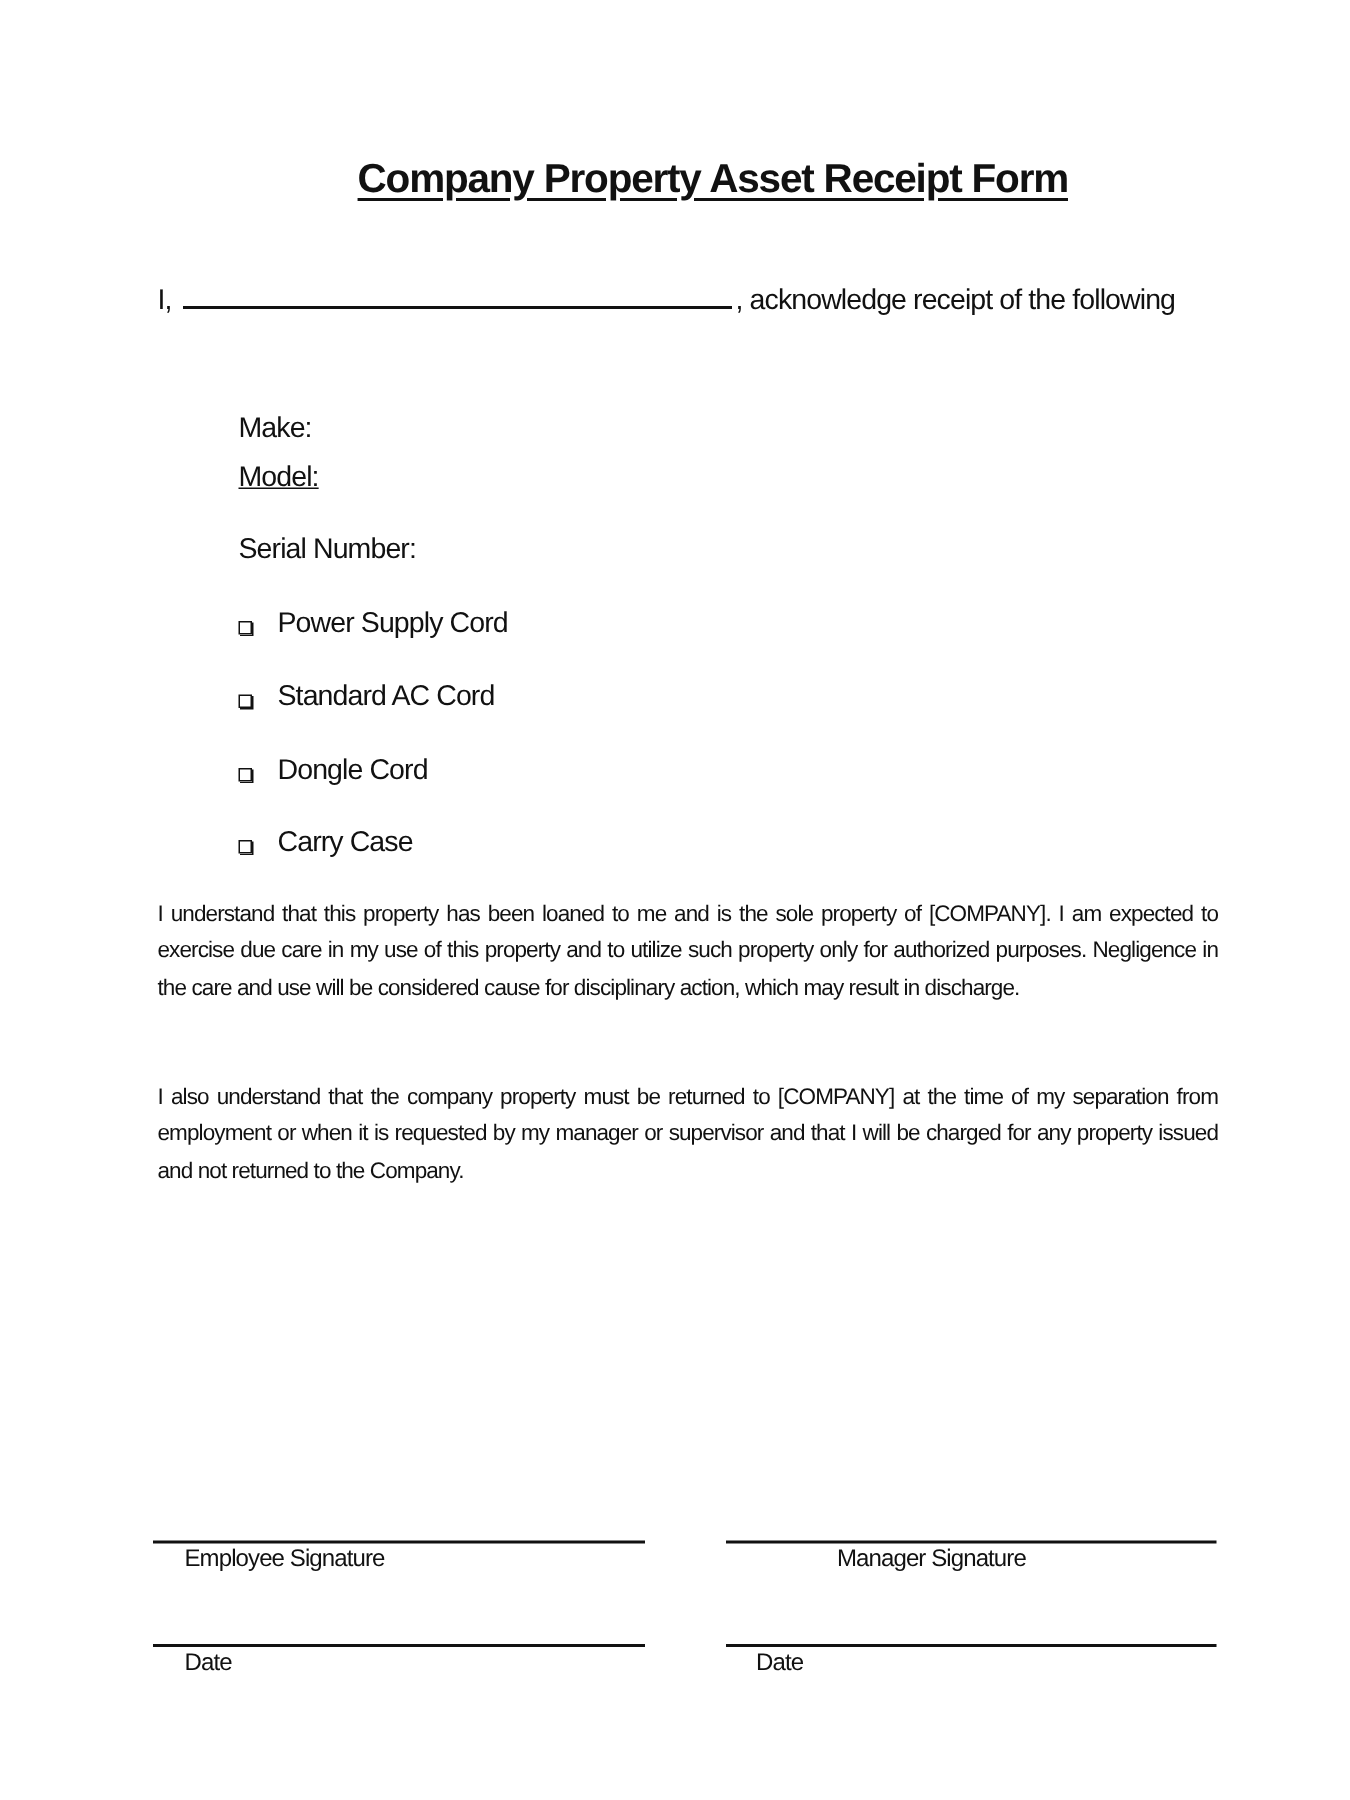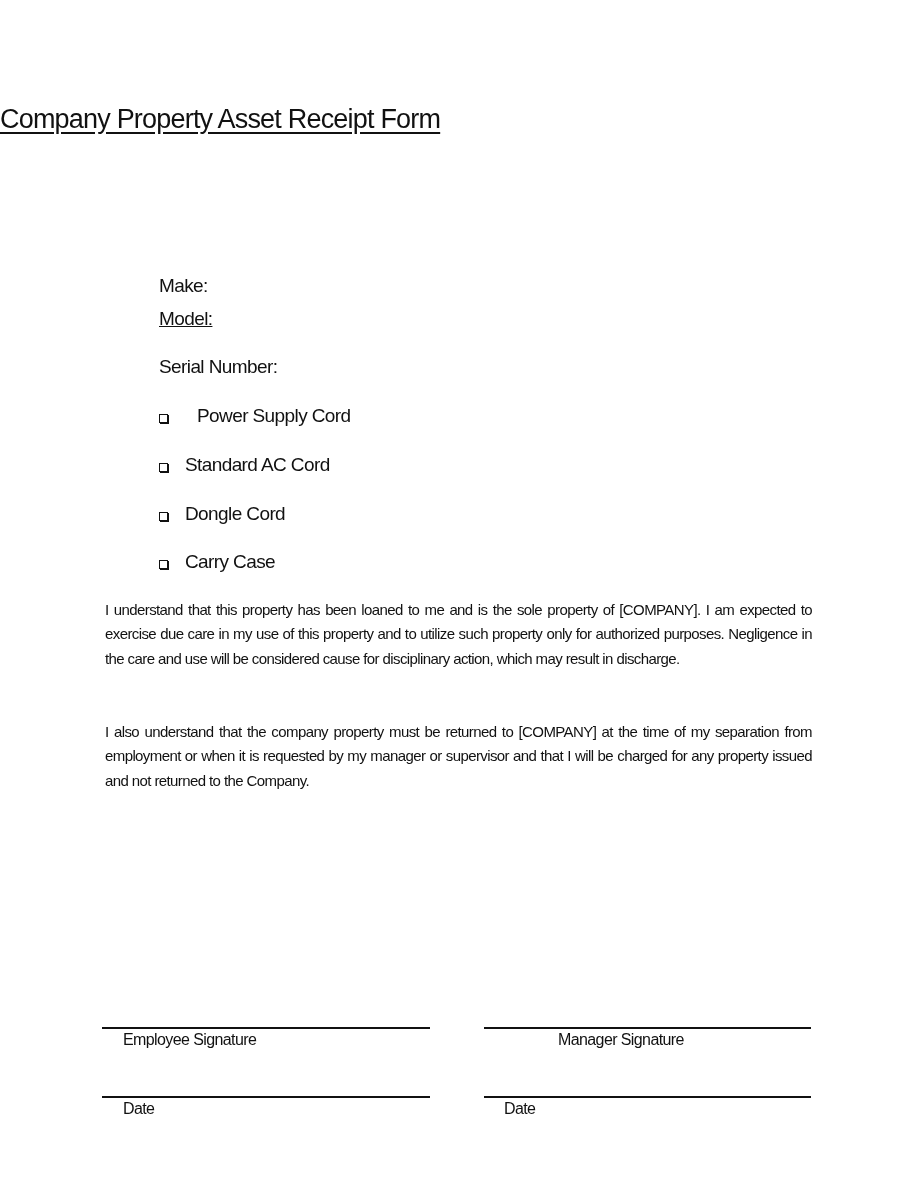--- a/index.html
+++ b/index.html
@@ -1,20 +1,20 @@
 <!DOCTYPE html>
 <html><head>
 <meta charset="utf-8">
 <style>
   html, body { margin: 0; padding: 0; background: #ffffff; }
   body { width: 900px; height: 1200px; position: relative; overflow: hidden;
          font-family: "Liberation Sans", sans-serif; color: #111; }
   .page { position: absolute; left: 0; top: 0; width: 900px; height: 1200px; }
-  .title { position: absolute; left: 0; width: 712px; top: 104px; text-align: left;
-           font-size: 27px; font-weight: normal; letter-spacing: -0.8px; }
+  .title { position: absolute; left: 0; width: 712px; top: 104px; text-align: right;
+           font-size: 27px; font-weight: bold; letter-spacing: -0.8px; }
   .title span { text-decoration: underline; text-underline-offset: 4px; }
   .intro { position: absolute; left: 105px; top: 186px; width: 690px; font-size: 19px;
            line-height: 25px; letter-spacing: -0.6px; }
   .blank { display: inline-block; width: 366px; border-bottom: 2px solid #111;
            height: 18px; vertical-align: baseline; margin-left: 8px; margin-right: 2px; }
   .field { position: absolute; left: 159px; font-size: 19px; letter-spacing: -0.6px; }
   .check { position: absolute; left: 159px; font-size: 19px; letter-spacing: -0.6px;
            display: flex; align-items: center; }
   .box { display: inline-block; width: 7px; height: 7px; border: 1.5px solid #111;
          margin-right: 17px; margin-top: 4px; box-shadow: 1px 1px 0 #111; }
@@ -26,27 +26,30 @@
 </head>
 <body>
 
 <div class="page">
 
   <div class="title">
     <span>Company Property Asset  Receipt Form</span>
   </div>
 
   <div class="intro">
+    <div>
+      <span>I,</span><span class="blank"></span><span>, acknowledge receipt of the following</span>
+    </div>
   </div>
 
   <div class="field" style="top:275px;">Make:</div>
   <div class="field" style="top:308px;text-decoration:underline;">Model:</div>
   <div class="field" style="top:356px;">Serial Number:</div>
 
-  <div class="check" style="top:405px;gap:12px;">
+  <div class="check" style="top:405px;">
     <span class="box"></span>
     <span>Power Supply Cord</span>
   </div>
   <div class="check" style="top:454px;">
     <span class="box"></span>
     <span>Standard AC Cord</span>
   </div>
   <div class="check" style="top:503px;">
     <span class="box"></span>
     <span>Dongle Cord</span>

